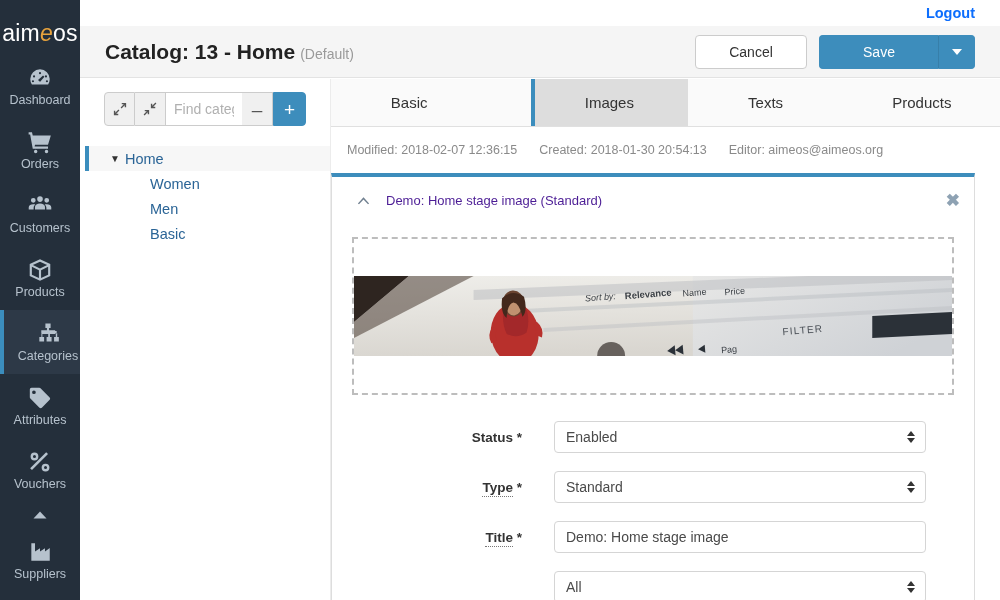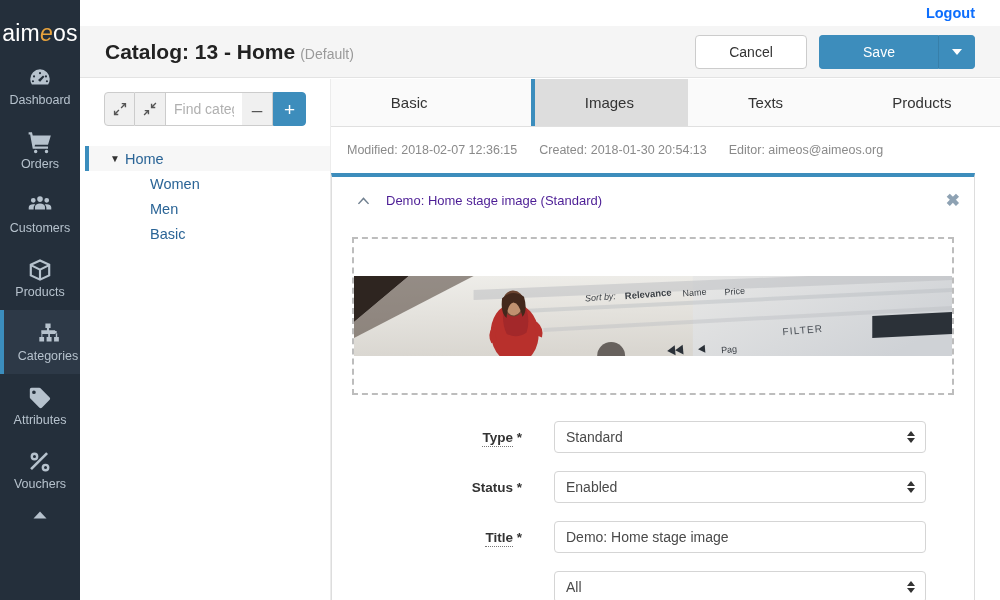--- a/index.html
+++ b/index.html
@@ -308,20 +308,28 @@
     </span>
     <span class="nav-label">Vouchers</span>
   </div>
 
   <div class="nav-scroll">
     <svg viewBox="0 0 16 10">
         <path d="M8 1.5L14.5 8.5H1.5z"></path>
       </svg>
   </div>
 
+  <div class="nav-item">
+    <span class="ic">
+      <svg viewBox="0 0 24 24">
+          <path d="M4 4h3.4v7.5l4.6-3v3l4.6-3v3L21 8.4V20H4z"></path>
+        </svg>
+    </span>
+    <span class="nav-label">Suppliers</span>
+  </div>
 </div>
 
 <div id="topbar">
   <a id="logout" href="#">Logout</a>
 </div>
 
 <div id="header">
   <div id="page-title">
     <span>Catalog: 13 - Home</span><span class="sub">(Default)</span>
   </div>
@@ -445,39 +453,39 @@
             <text x="368" y="78" font-size="9" font-family="Liberation Sans, sans-serif" fill="#3a3f45">Pag</text>
           </g>
           <circle cx="258" cy="80" r="14" fill="#4a4440" opacity="0.8"></circle>
         </svg>
       </div>
     </div>
 
     <div class="form">
       <div class="frow">
         <div class="flabel">
-          <span class="hint">Type</span>
+          <span>Status</span>
           <span>*</span>
         </div>
         <div class="fctl selwrap">
-          <input class="sel" readonly="" value="Standard" style="">
+          <input class="sel" readonly="" value="Enabled" style="">
           <span class="arrows">
             <span class="ar-up"></span>
               <span class="ar-dn"></span>
           </span>
         </div>
       </div>
 
       <div class="frow">
         <div class="flabel">
-          <span>Status</span>
+          <span class="hint">Type</span>
           <span>*</span>
         </div>
         <div class="fctl selwrap">
-          <input class="sel" readonly="" value="Enabled" style="">
+          <input class="sel" readonly="" value="Standard" style="">
           <span class="arrows">
             <span class="ar-up"></span>
               <span class="ar-dn"></span>
           </span>
         </div>
       </div>
 
       <div class="frow">
         <div class="flabel">
           <span class="hint">Title</span>

